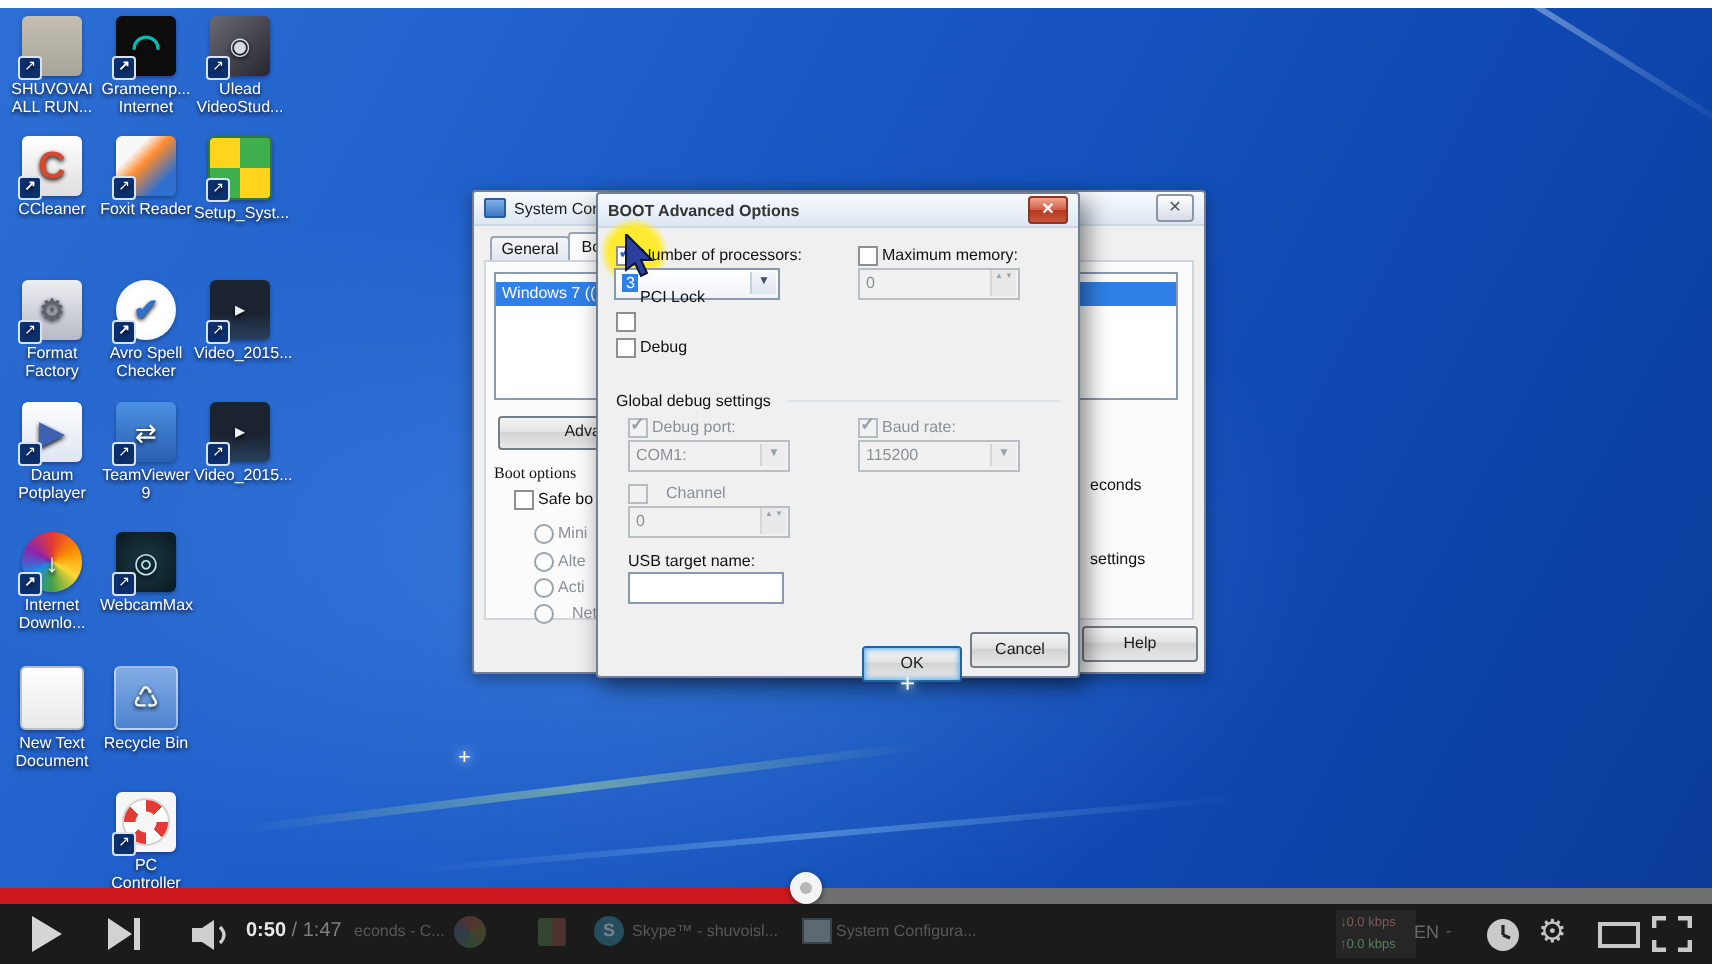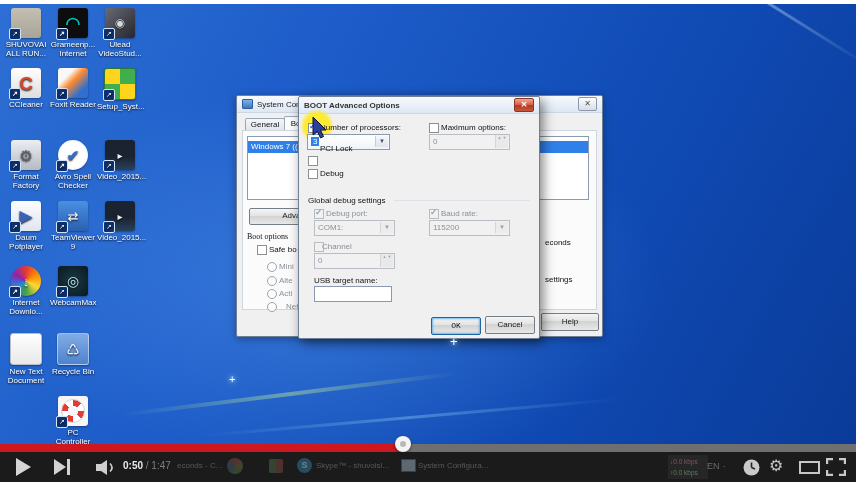--- a/index.html
+++ b/index.html
@@ -245,40 +245,40 @@
   <div class="win" style="left:298px;top:92px;width:240px;height:241px;box-shadow:3px 4px 12px rgba(0,0,0,.5);">
     <div class="tbar">
       <span class="ttxt" style="font-weight:bold;color:#333;">BOOT Advanced Options</span>
       <span class="closeR">✕</span>
     </div>
     <div class="hilite" style="left:1px;top:12px;width:34px;height:34px;"></div>
     <span class="cb ck" style="left:9px;top:26px;"></span>
     <div class="wlbl" style="left:21px;top:26px;">Number of processors:</div>
     <div class="ddl" style="left:8px;top:37px;width:78px;"><span class="selchip">3</span></div>
     <span class="cb" style="left:130px;top:26px;"></span>
-    <div class="wlbl" style="left:142px;top:26px;">Maximum options:</div>
+    <div class="wlbl" style="left:142px;top:26px;">Maximum memory:</div>
     <div class="spin" style="left:130px;top:37px;width:76px;"><span>0</span></div>
     <span class="cb" style="left:9px;top:59px;"></span>
     <div class="wlbl" style="left:21px;top:47px;">PCI Lock</div>
     <span class="cb" style="left:9px;top:72px;"></span>
     <div class="wlbl" style="left:21px;top:72px;">Debug</div>
     <div class="wlbl" style="left:9px;top:99px;text-align:right;">Global debug settings</div>
     <div class="etch" style="left:95px;top:103px;width:136px;"></div>
     <span class="cb dis ck" style="left:15px;top:112px;"></span>
     <div class="wlbl dim" style="left:27px;top:112px;">Debug port:</div>
     <div class="ddl dis" style="left:15px;top:123px;width:76px;"><span>COM1:</span></div>
     <span class="cb dis ck" style="left:130px;top:112px;"></span>
     <div class="wlbl dim" style="left:142px;top:112px;">Baud rate:</div>
     <div class="ddl dis" style="left:130px;top:123px;width:76px;"><span>115200</span></div>
     <span class="cb dis" style="left:15px;top:145px;"></span>
-    <div class="wlbl dim" style="left:23px;top:145px;">Channel</div>
+    <div class="wlbl dim" style="left:34px;top:145px;">Channel</div>
     <div class="spin" style="left:15px;top:156px;width:76px;"><span>0</span></div>
     <div class="wlbl" style="left:15px;top:179px;">USB target name:</div>
     <div class="tin" style="left:15px;top:189px;width:76px;"></div>
-    <div class="btn focus" style="left:132px;top:220px;width:48px;height:16px;line-height:15px;font-family:Liberation Mono, monospace;">OK</div>
+    <div class="btn focus" style="left:132px;top:226px;width:48px;height:16px;line-height:15px;">OK</div>
     <div class="btn" style="left:186px;top:219px;width:48px;height:16px;line-height:15px;">Cancel</div>
 
     <svg style="position:absolute;left:12px;top:20px;" width="18" height="24">
       <polygon points="2,0 2,18 6.5,14.5 9.5,21 12.5,19.5 9.5,13 15,13" fill="#2b3f9e" stroke="#0a1530" stroke-width="1"></polygon>
     </svg>
   </div>
 
   <div class="spark" style="left:450px;top:330px;font-size:13px;">+</div>
 
   <div id="pbar">

